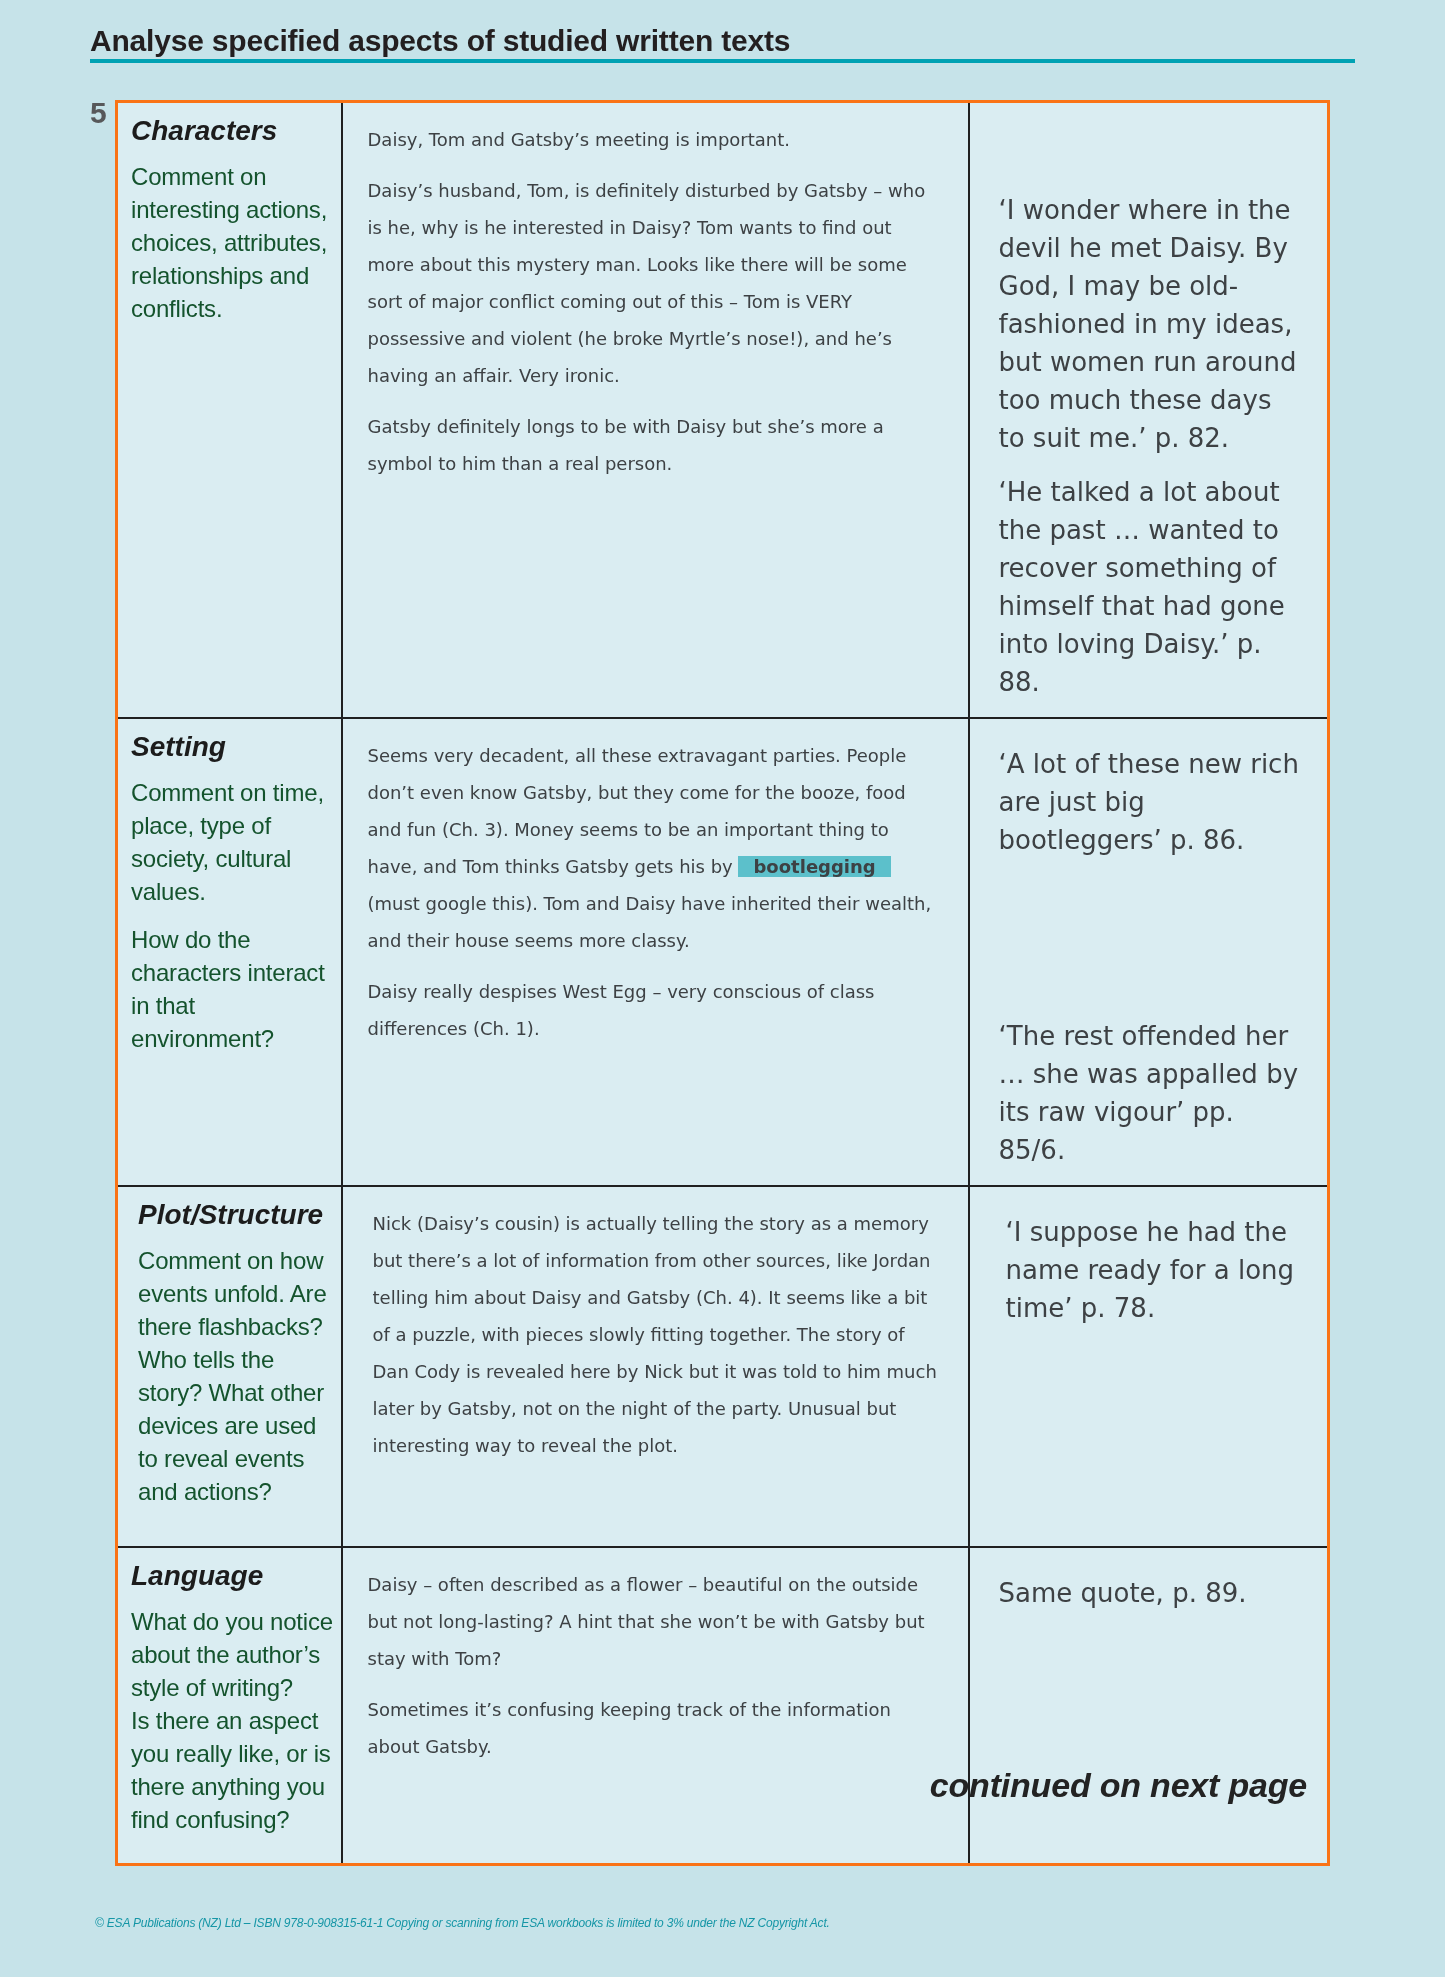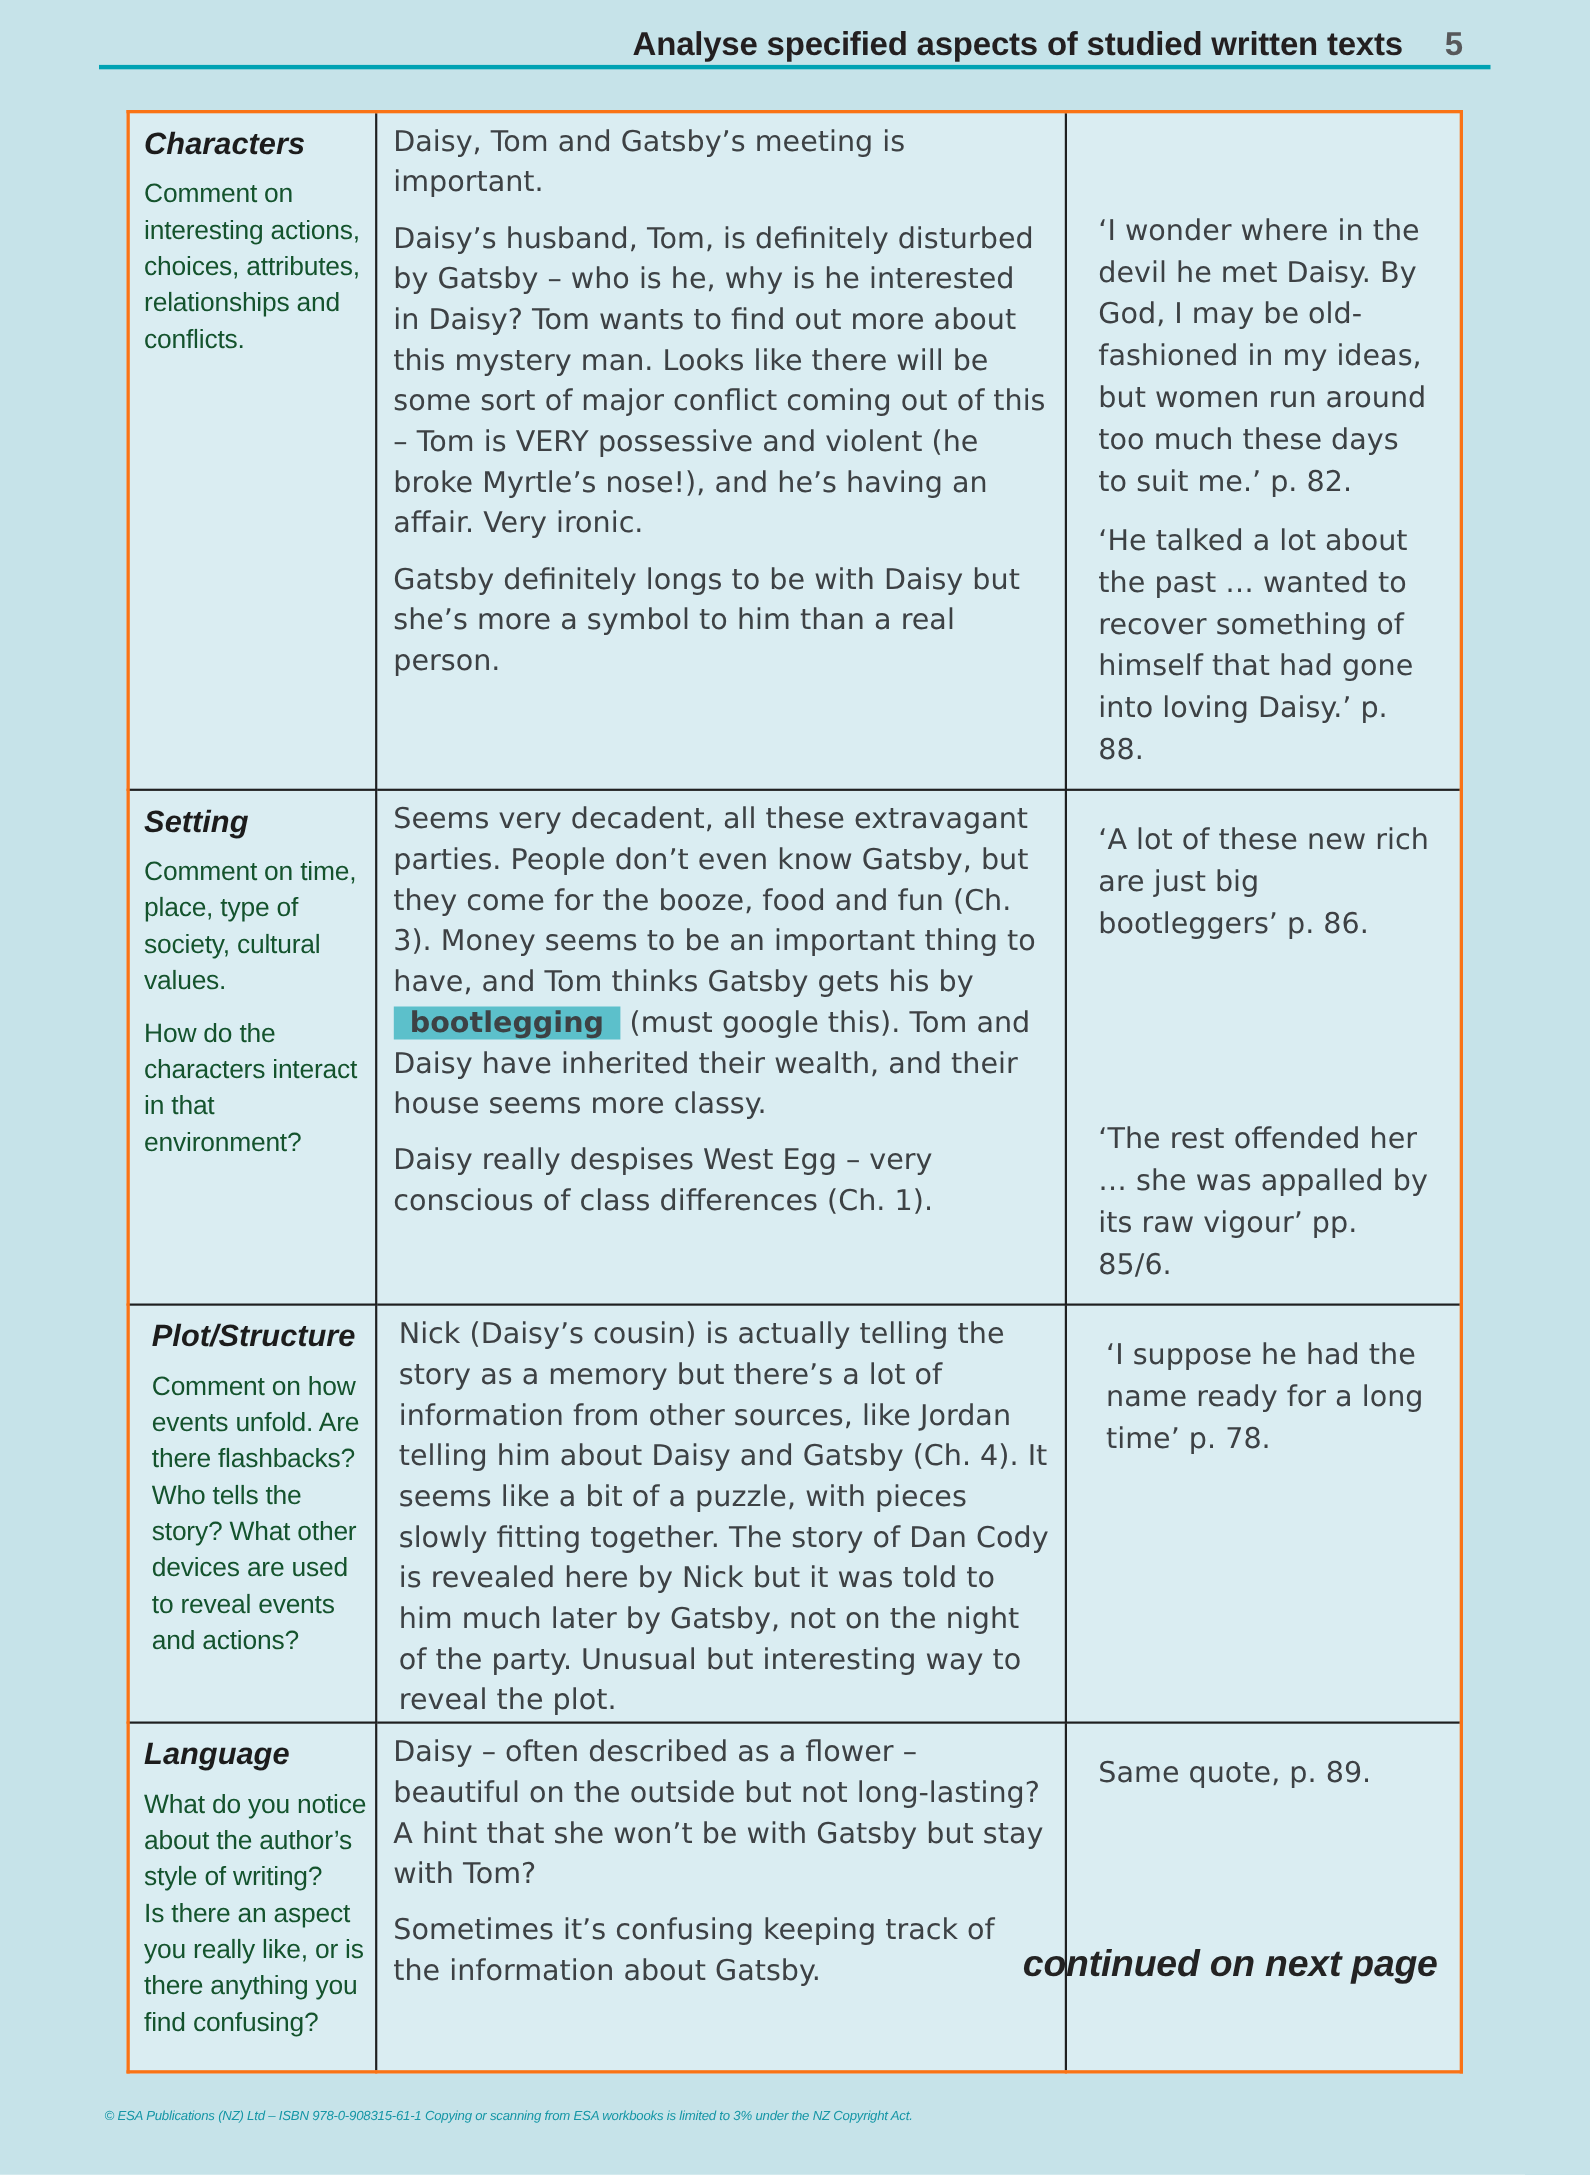--- a/index.html
+++ b/index.html
@@ -6,21 +6,21 @@
   .page{
     position:relative;
     width:1445px;height:1977px;
     background:#c6e3e9;
     font-family:"Liberation Sans",sans-serif;
     overflow:hidden;
   }
   
   .header{
     position:absolute;left:90px;top:24px;width:1240px;
-    display:flex;justify-content:flex-end;align-items:baseline;gap:38px;
+    display:flex;justify-content:flex-end;align-items:baseline;gap:38px;flex-direction:column;
   }
   .header-title{
     font-weight:bold;font-size:30px;color:#231f20;letter-spacing:-0.2px;
   }
   .page-number{
     font-weight:bold;font-size:30px;color:#57585a;
   }
   .header-rule{
     position:absolute;left:90px;top:59px;width:1265px;height:4px;
     background:#00a2b3;
@@ -53,21 +53,21 @@
     margin:0;font-size:24px;line-height:33px;color:#14532d;letter-spacing:-0.2px;
   }
   .prompt p + p{margin-top:15px;}
   tr.row-3 .prompt p + p{margin-top:0;}
 
   td.notes{padding:8px 14px 0 15px;}
   .hw{
     font-family:"DejaVu Sans",sans-serif;
     color:#3d4144;
   }
-  td.notes p{margin:0;font-size:26px;line-height:37px;}
+  td.notes p{margin:10px;font-size:18px;line-height:37px;}
   td.notes p + p{margin-top:14px;}
   mark{
     background:#5cc0cb;color:inherit;padding:0 15px;font-weight:bold;
   }
 
   td.quotes{padding:10px 8px 0 13px;}
   td.quotes p{margin:16px;font-size:26px;line-height:38px;}
   td.quotes p + p{margin-top:12px;}
   tr.row-0 td.quotes{padding-top:72px;}
   tr.row-1 td.quotes p + p{margin-top:158px;}

